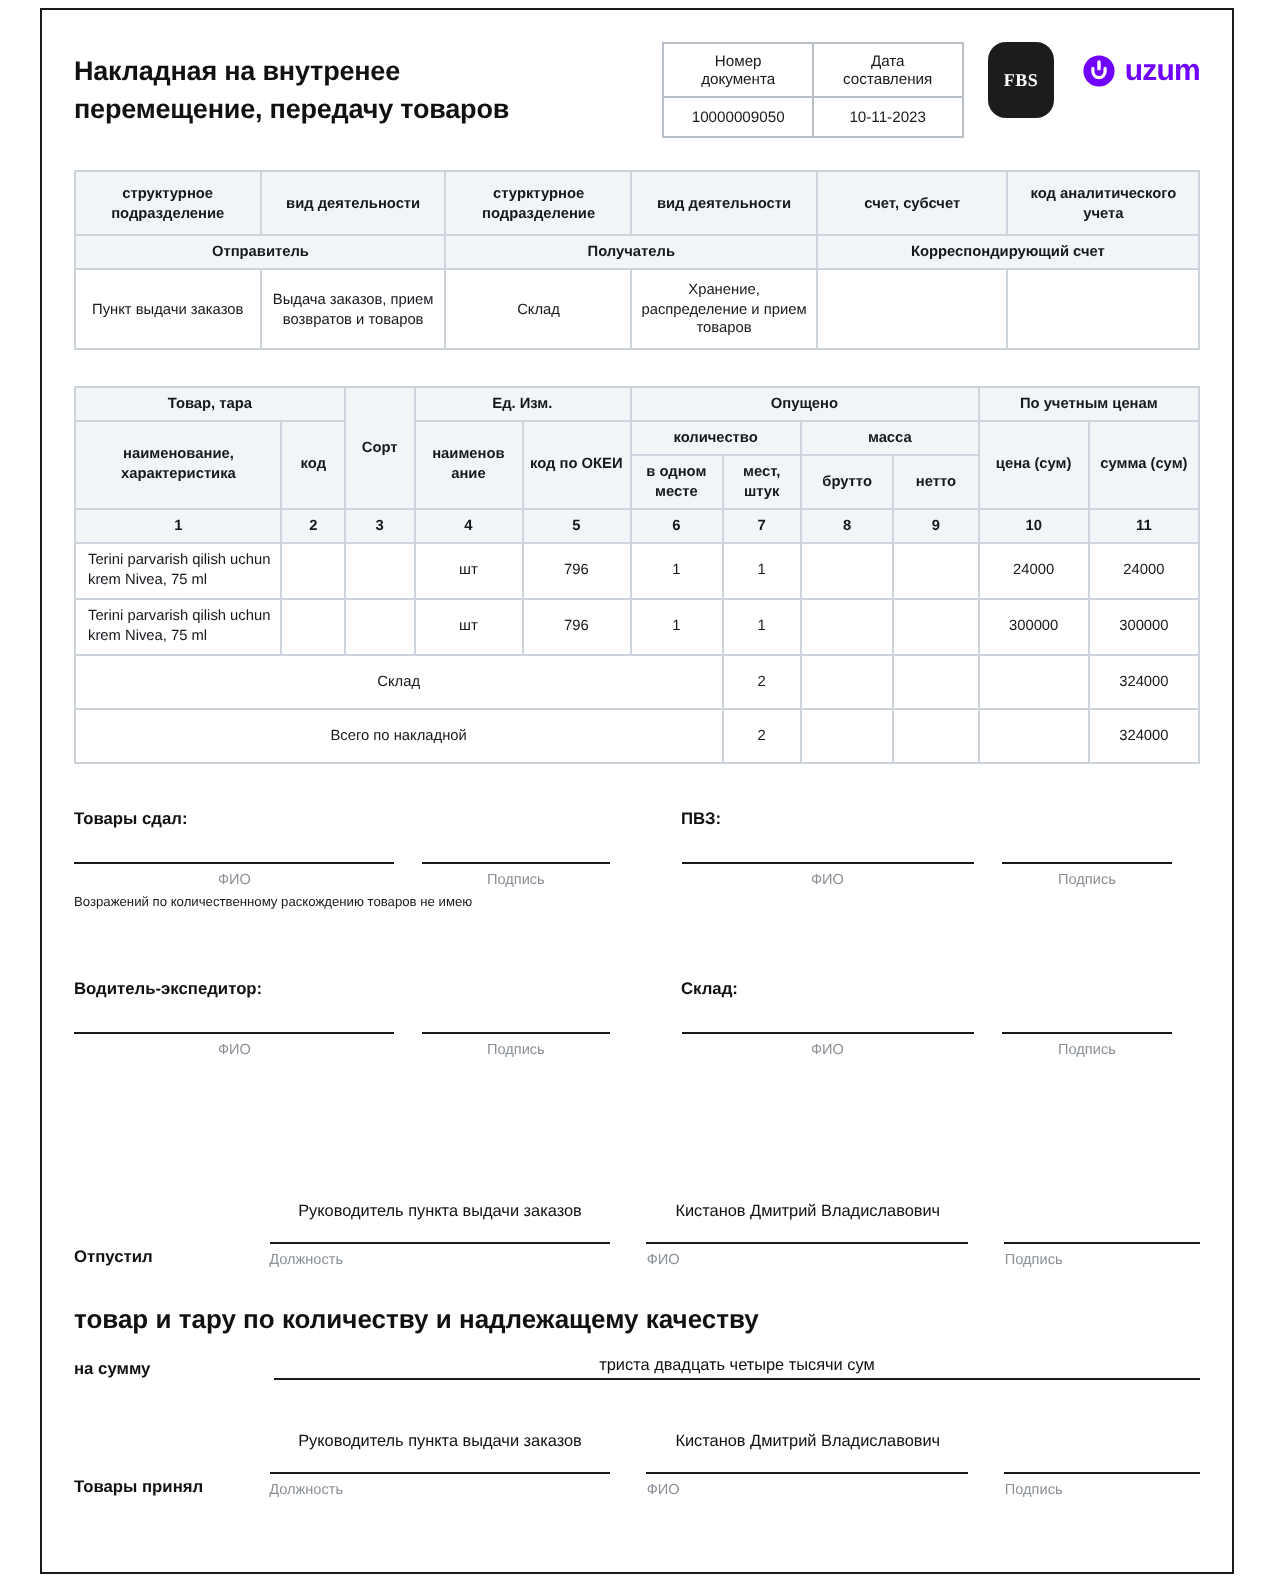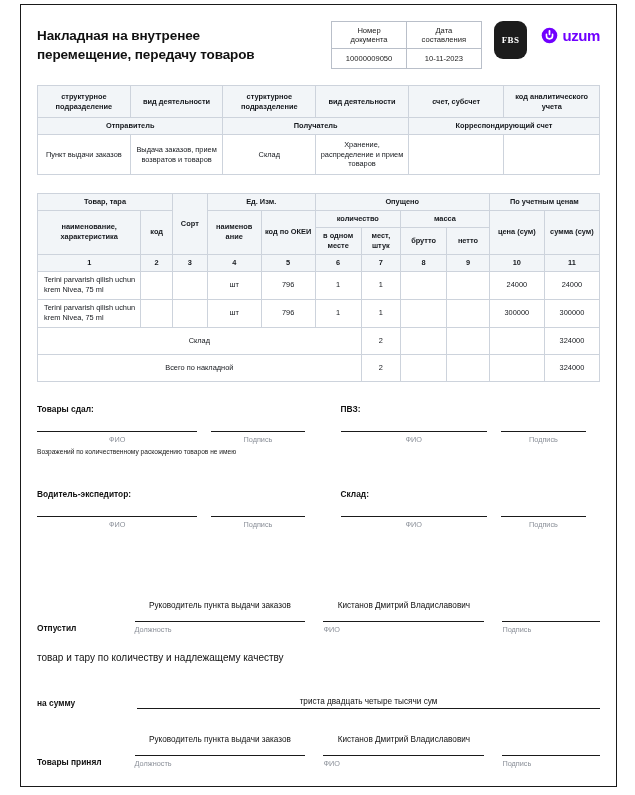--- a/index.html
+++ b/index.html
@@ -109,23 +109,23 @@
   .rel-f.pos { width: 175px; }
   .rel-f.fio { width: 165px; }
   .rel-f.sgn { width: 100px; margin-right: 0; }
   .rel-val {
     font-size: 8.2px; text-align: center; padding-bottom: 20px;
     white-space: nowrap; height: 12px;
   }
   .rel-line { border-bottom: 1.2px solid #1a1a1a; }
   .rel-cap { font-size: 7.3px; color: #8a8f98; text-align: left; margin-top: 3px; }
 
-  .qual { font-size: 10px; margin-top: 18px; }
-
-  .sum-row { display: flex; align-items: flex-end; margin-top: 34px; }
+  .qual { font-size: 13px; margin-top: 18px; font-weight: bold; }
+
+  .sum-row { display: flex; align-items: flex-end; margin-top: 11px; }
   .sum-label { font-size: 8.4px; font-weight: bold; width: 100px; padding-bottom: 1px; }
   .sum-f { flex: 1; }
   .sum-val { font-size: 8.2px; text-align: center; padding-bottom: 2px; height: 12px; }
   .sum-line { border-bottom: 1.2px solid #1a1a1a; }
 
   .rel2 { margin-top: 26px; }
 </style>
 </head>
 <body>
 

